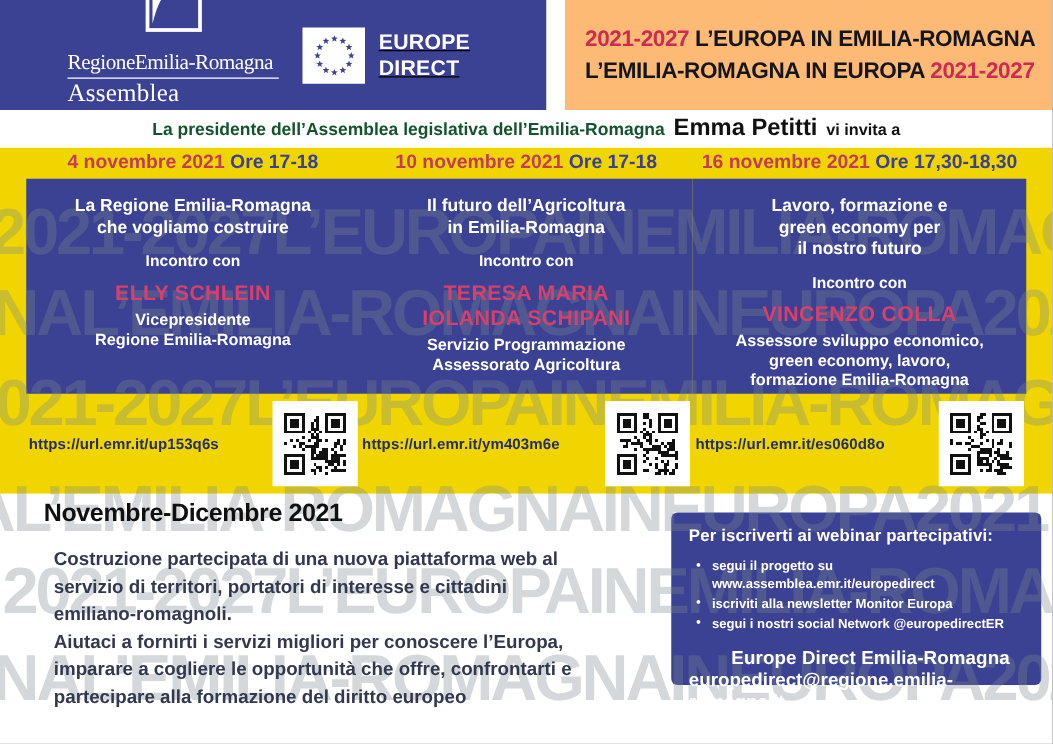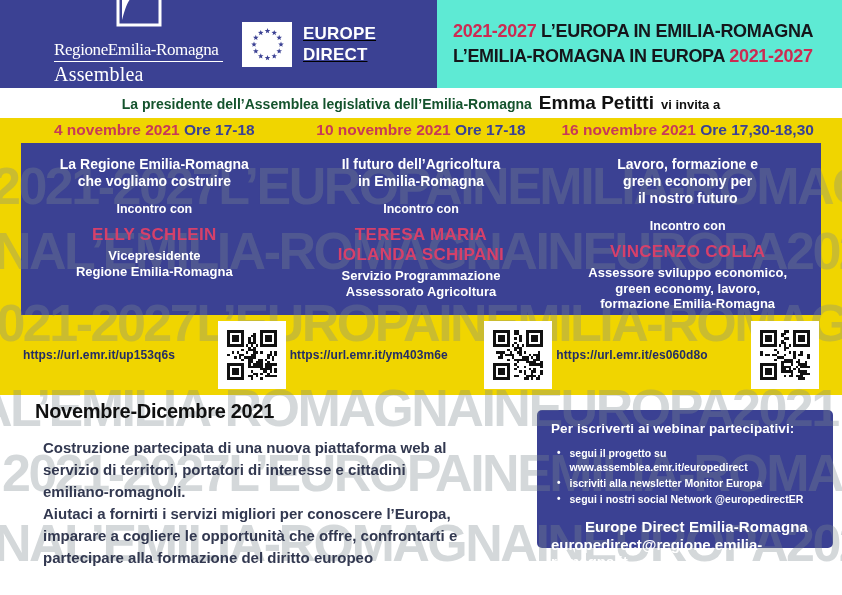--- a/index.html
+++ b/index.html
@@ -15,21 +15,21 @@
   .top-blue{width:437px;background:#3b4193;display:flex;align-items:center;}
   .regione-logo{display:flex;align-items:center;gap:10px;margin-left:54px;position:relative;z-index:2;flex-direction:column;}
   .logo-text{color:#fff;font-family:"Liberation Serif",serif;line-height:1.1;}
   .logo-line1{font-size:17px;letter-spacing:-0.4px;border-bottom:1.5px solid #fff;padding-bottom:2px;}
   .logo-line2{font-size:20px;letter-spacing:0.2px;padding-top:1px;}
   .ed-group{display:flex;align-items:center;gap:11px;margin-left:19px;position:relative;z-index:2;text-decoration:underline;}
   .eu-flag{width:53px;height:45px;background:#fff;display:flex;align-items:center;justify-content:center;}
   .ed-text{color:#fff;line-height:1.25;}
   .ed-line1{font-size:17px;font-weight:700;letter-spacing:0.2px;}
   .ed-line2{font-size:15px;font-weight:700;}
-  .top-yellow{flex:1;background:#5eead4;display:flex;flex-direction:column;justify-content:center;padding-left:16px;}
+  .top-yellow{flex:1;background:#fdba74;display:flex;flex-direction:column;justify-content:center;padding-left:16px;margin-left:15px;}
   .headline-line{font-size:18px;font-weight:800;line-height:25px;letter-spacing:-0.3px;
                  color:#15161b;white-space:nowrap;position:relative;z-index:2;}
   .red{color:#cc2b52;}
   
   .invite{height:30px;background:#fff;display:flex;align-items:baseline;justify-content:center;gap:7px;padding-top:4px;box-sizing:border-box;}
   .invite-prefix{font-size:14px;font-weight:700;color:#14532d;}
   .invite-name{font-size:19px;font-weight:700;color:#111;}
   .invite-suffix{font-size:13px;font-weight:700;color:#111;}
   
   .events-band{background:#f0d500;height:277px;display:flex;padding:0 21px;box-sizing:border-box;}

